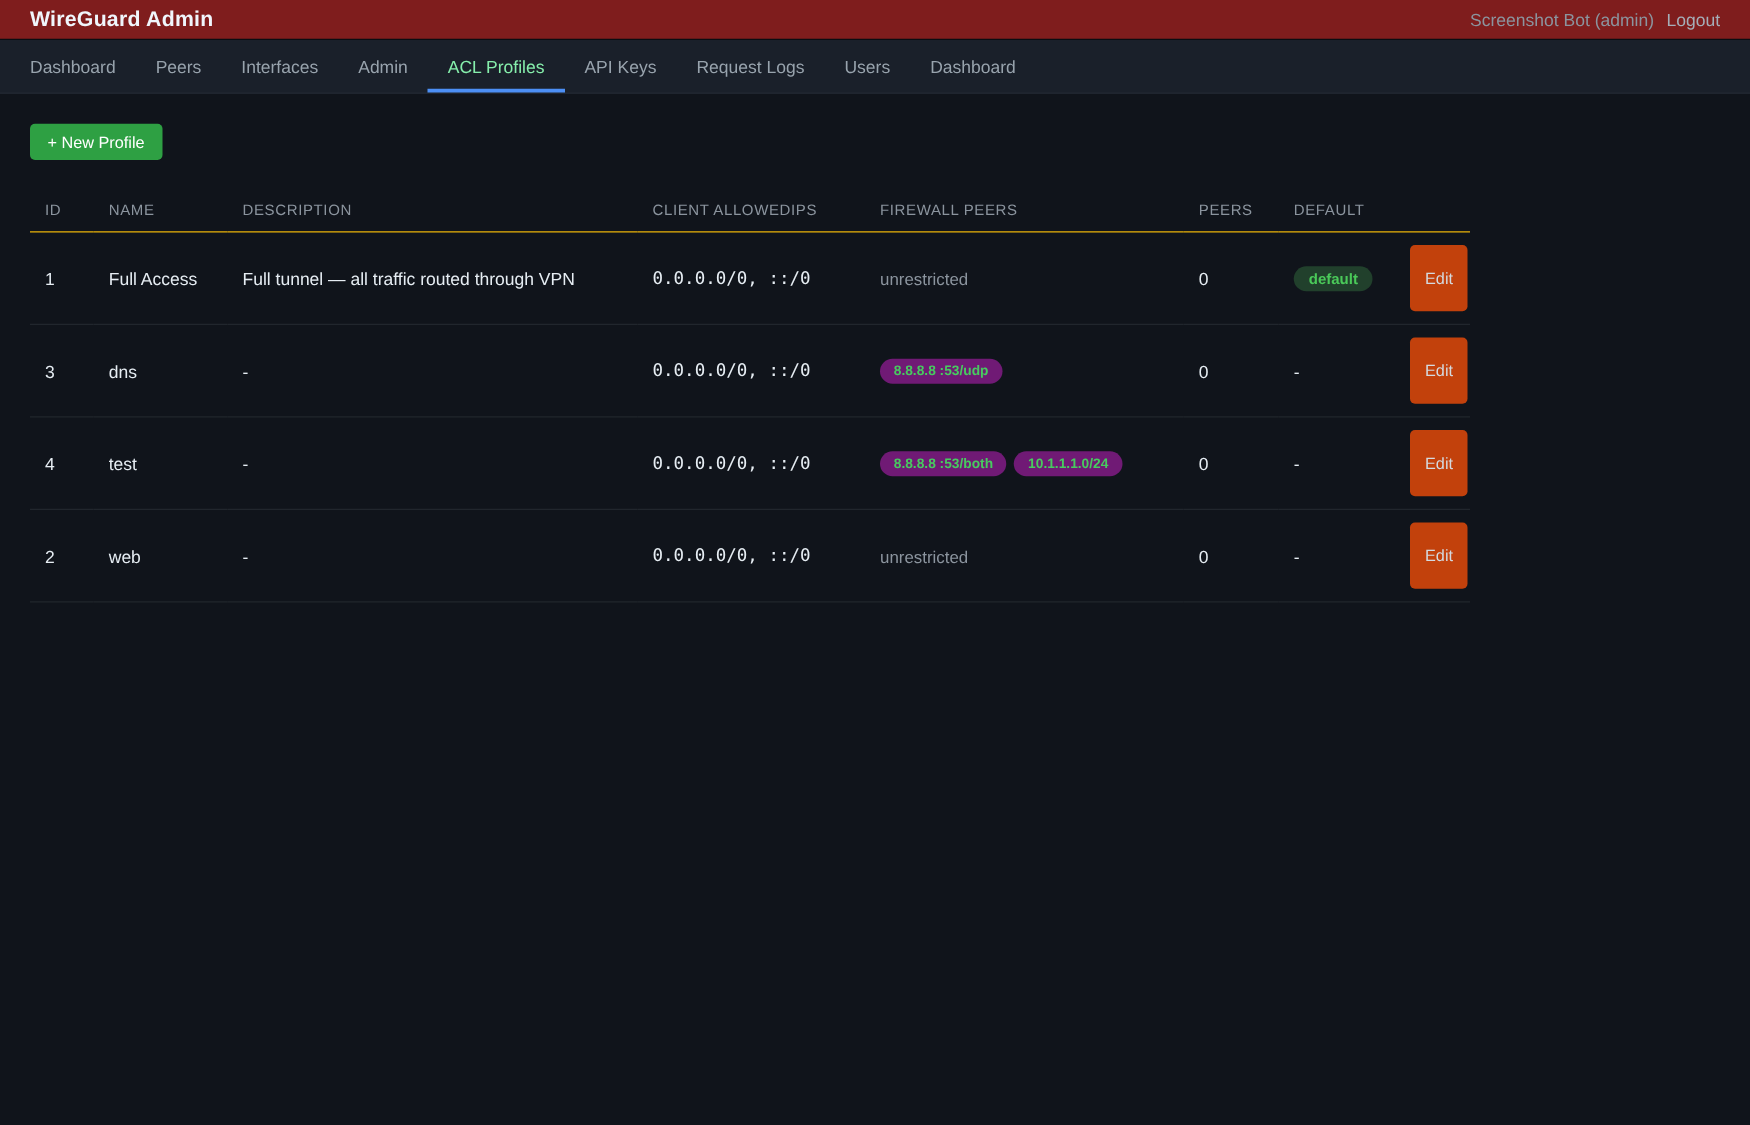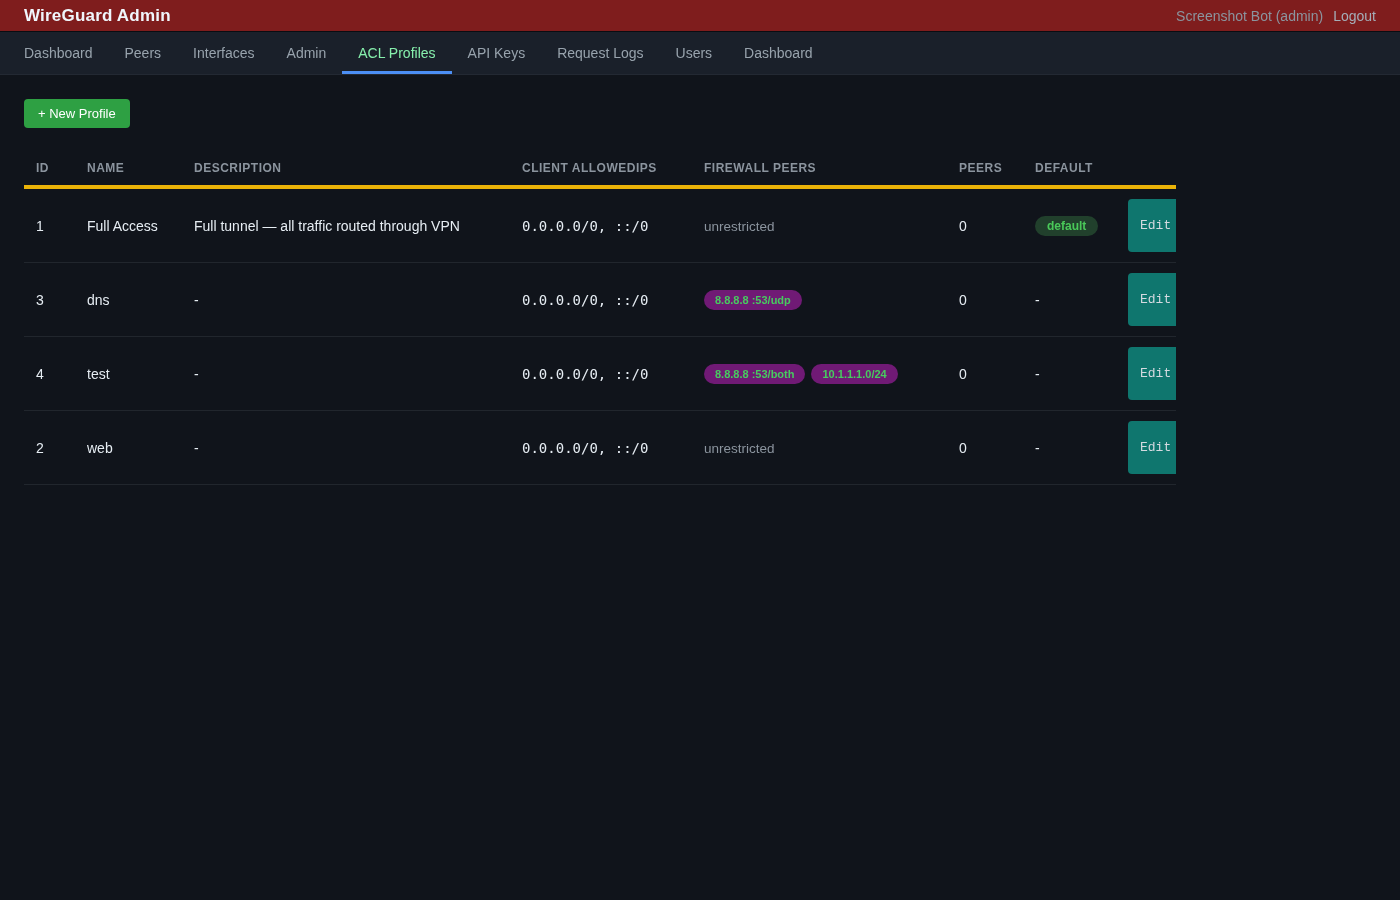--- a/index.html
+++ b/index.html
@@ -74,25 +74,25 @@
   
   table.acl {
     margin-top: 25px;
     width: 1152px;
     border-collapse: collapse;
     table-layout: fixed;
   }
   table.acl th {
     text-align: left;
     font-size: 12px;
-    font-weight: 700;
+    font-weight: 400;
     letter-spacing: 0.5px;
     color: #8b949e;
     padding: 8px 12px 10px 12px;
-    border-bottom: 4px solid #eab308;
+    border-bottom: 1px solid #eab308;
     white-space: nowrap;
   }
   table.acl td {
     font-size: 14px;
     color: #e6edf3;
     padding: 10px 12px;
     border-bottom: 1px solid #21262d;
     vertical-align: middle;
     white-space: nowrap;
     overflow: hidden;
@@ -117,25 +117,25 @@
   .badge-default {
     display: inline-block;
     background: #21402c;
     color: #4ac959;
     font-size: 12px;
     font-weight: 700;
     padding: 3px 12px;
     border-radius: 11px;
   }
   .btn-edit {
-    background: #0f766e;
+    background: #c2410c;
     color: #d4dae0;
     border: none;
     border-radius: 4px;
-    font-family: Liberation Mono, monospace;
+    font-family: Liberation Sans, sans-serif;
     font-size: 13px;
     padding: 19px 12px;
     cursor: pointer;
   }
   .cell-actions { text-align: right; padding-right: 20px !important; }
 </style>
 </head>
 <body>
 
 <header class="topbar">

